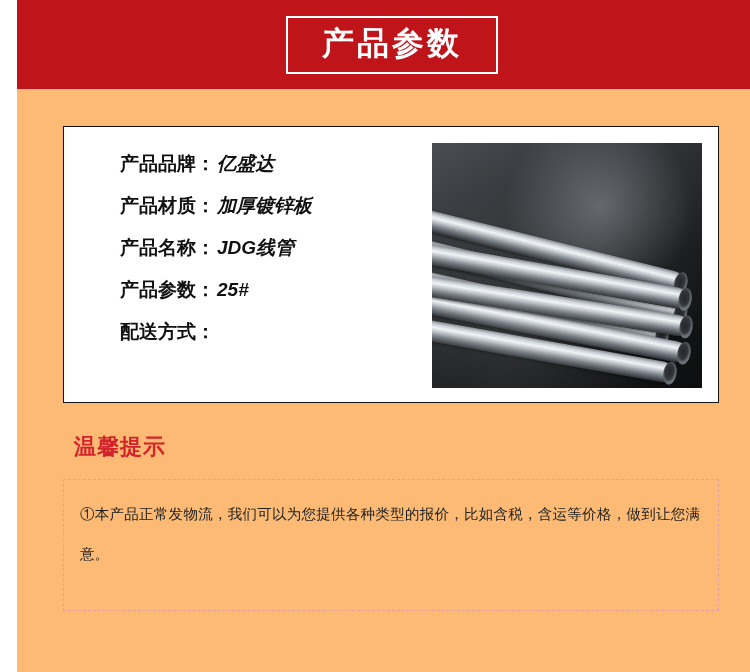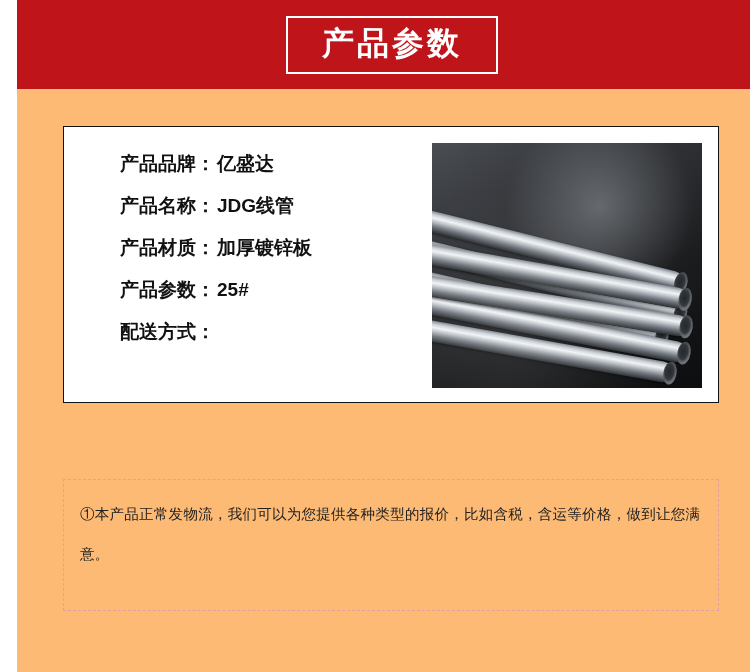--- a/index.html
+++ b/index.html
@@ -70,20 +70,21 @@
     line-height: 30px;
     font-weight: bold;
     white-space: nowrap;
   }
   .spec-label {
     font-weight: bold;
   }
   .spec-value {
     font-weight: bold;
     margin-left: 2px;
+    font-style: italic;
   }
 
   .spec-image-wrap {
     width: 270px;
     height: 245px;
     margin: 16px 16px 0 0;
     align-self: flex-start;
     position: relative;
     overflow: hidden;
     background: #2b2b2e;
@@ -168,27 +169,27 @@
 
   <div class="spec-card">
     <div class="spec-list">
 
       <div class="spec-row">
         <span class="spec-label">产品品牌：</span>
         <span class="spec-value">亿盛达</span>
       </div>
 
       <div class="spec-row">
+        <span class="spec-label">产品材质：</span>
+        <span class="spec-value">加厚镀锌板</span>
+      </div>
+
+      <div class="spec-row">
         <span class="spec-label">产品名称：</span>
         <span class="spec-value">JDG线管</span>
-      </div>
-
-      <div class="spec-row">
-        <span class="spec-label">产品材质：</span>
-        <span class="spec-value">加厚镀锌板</span>
       </div>
 
       <div class="spec-row">
         <span class="spec-label">产品参数：</span>
         <span class="spec-value">25#</span>
       </div>
 
 
       <div class="spec-row">
         <span class="spec-label">配送方式：</span>
@@ -218,18 +219,19 @@
           <span class="cap"></span>
         </div>
       <div class="pipe" style="left:-55px; top:168px; width:300px; transform:rotate(10deg);">
           <span class="cap"></span>
         </div>
 
       <div class="glare"></div>
     </div>
   </div>
 
+  <div class="tips-title">温馨提示</div>
 
   <div class="tips-box">
     <div class="tip-line">①本产品正常发物流，我们可以为您提供各种类型的报价，比如含税，含运等价格，做到让您满意。</div>
   </div>
 
 </div>
 
 </body></html>

